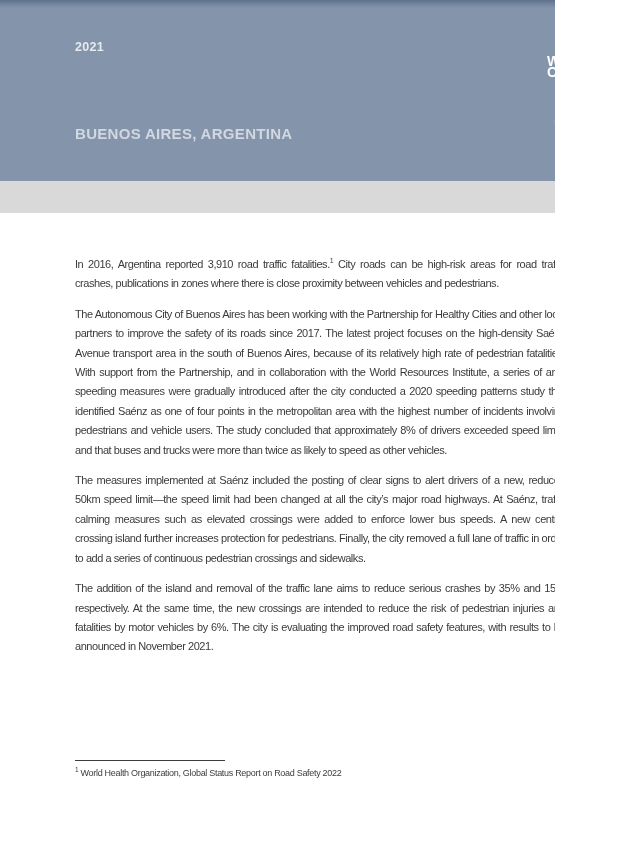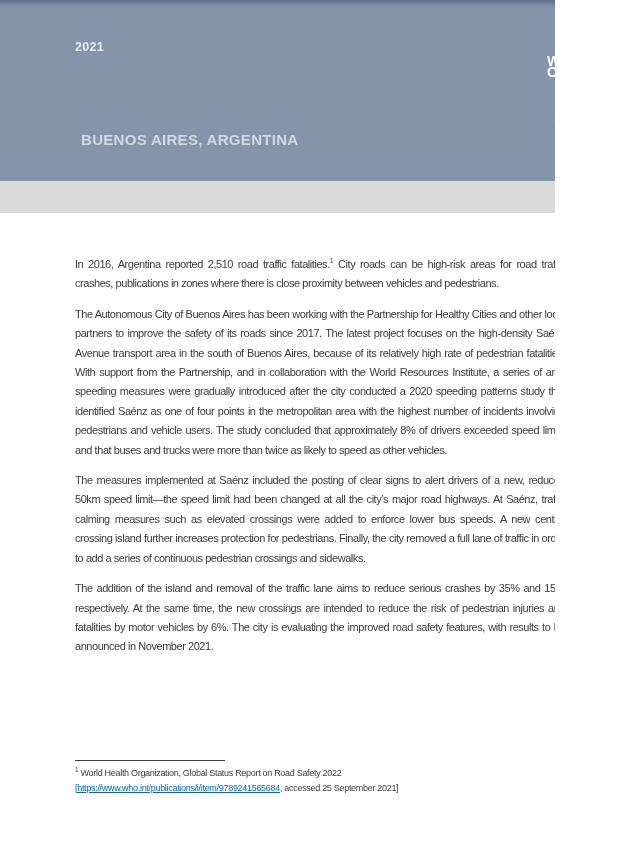--- a/index.html
+++ b/index.html
@@ -18,21 +18,21 @@
   }
   .year{
     position:absolute;top:40px;left:75px;
     font-size:12.5px;font-weight:bold;color:#e6eaf0;letter-spacing:.3px;
   }
   .title{
     position:absolute;top:74px;left:75px;margin:0;
     font-size:17px;font-weight:bold;color:#fdfdfe;letter-spacing:.2px;white-space:nowrap;
   }
   .subtitle{
-    position:absolute;top:125px;left:75px;margin:6px;
+    position:absolute;top:125px;left:75px;margin:0;
     font-size:15px;font-weight:bold;color:#d2d8e1;letter-spacing:.3px;white-space:nowrap;
   }
   .who-logo{position:absolute;top:8px;right:10px;width:70px;text-align:center;}
   .who-logo svg{display:block;margin:0 auto;}
   .who-text{
     margin-top:2px;text-align:left;padding-left:2px;
     font-size:14px;line-height:11px;font-weight:bold;color:#ffffff;white-space:nowrap;
   }
   .pin{position:absolute;top:86px;right:12px;width:62px;height:97px;}
   
@@ -91,25 +91,24 @@
       <circle cx="32" cy="36" r="19.5" stroke="#1b63ae" stroke-width="3.2" fill="none"></circle>
       <circle cx="33.5" cy="23.5" r="3.4" fill="#1b63ae"></circle>
       <path d="M33,28 L30.5,36 M30.5,36 L24.5,43 M30.5,36 L37.5,41.5 M33,29 L26.5,33.5 M33,29 L39,34.5" stroke="#1b63ae" stroke-width="2.6" stroke-linecap="round" fill="none"></path>
       <path d="M17,50 L21,44.5 L25,50 Z M26.5,50 L30.5,44.5 L34.5,50 Z M36,50 L40,44.5 L44,50 Z" fill="#1b63ae"></path>
     </svg>
   </div>
 
   <div class="band"></div>
 
   <main class="content">
-    <p><span>In 2016, Argentina reported 2,510 road traffic fatalities.</span><sup>1</sup><span> City roads can be high-risk areas for road traffic crashes, publications in zones where there is close proximity between vehicles and pedestrians.</span></p>
+    <p><span>In 2016, Argentina reported 3,910 road traffic fatalities.</span><sup>1</sup><span> City roads can be high-risk areas for road traffic crashes, publications in zones where there is close proximity between vehicles and pedestrians.</span></p>
     <p>The Autonomous City of Buenos Aires has been working with the Partnership for Healthy Cities and other local partners to improve the safety of its roads since 2017. The latest project focuses on the high-density Saénz Avenue transport area in the south of Buenos Aires, because of its relatively high rate of pedestrian fatalities. With support from the Partnership, and in collaboration with the World Resources Institute, a series of anti-speeding measures were gradually introduced after the city conducted a 2020 speeding patterns study that identified Saénz as one of four points in the metropolitan area with the highest number of incidents involving pedestrians and vehicle users. The study concluded that approximately 8% of drivers exceeded speed limits and that buses and trucks were more than twice as likely to speed as other vehicles.</p>
     <p>The measures implemented at Saénz included the posting of clear signs to alert drivers of a new, reduced 50km speed limit—the speed limit had been changed at all the city’s major road highways. At Saénz, traffic calming measures such as elevated crossings were added to enforce lower bus speeds. A new central crossing island further increases protection for pedestrians. Finally, the city removed a full lane of traffic in order to add a series of continuous pedestrian crossings and sidewalks.</p>
     <p>The addition of the island and removal of the traffic lane aims to reduce serious crashes by 35% and 15% respectively. At the same time, the new crossings are intended to reduce the risk of pedestrian injuries and fatalities by motor vehicles by 6%. The city is evaluating the improved road safety features, with results to be announced in November 2021.</p>
   </main>
 
   <footer class="footnote">
     <div class="fn-rule"></div>
     <p class="fn-line"><sup>1</sup><span> World Health Organization, Global Status Report on Road Safety 2022</span></p>
-    <p class="fn-line"><a class="fn-link">[https://www.who.int/publications/i/item/9789241565684,</a><span> accessed 25 September 2021]</span></p>
   </footer>
 
 </div>
 
 </body></html>

